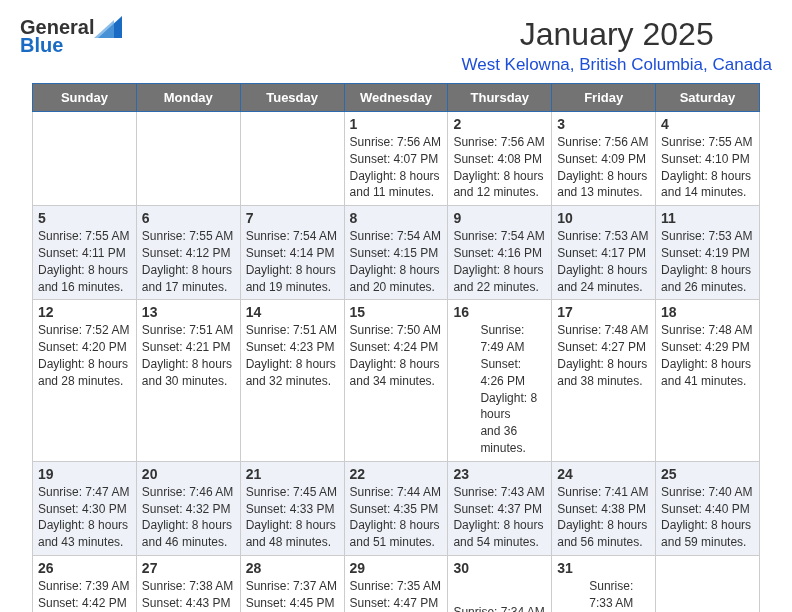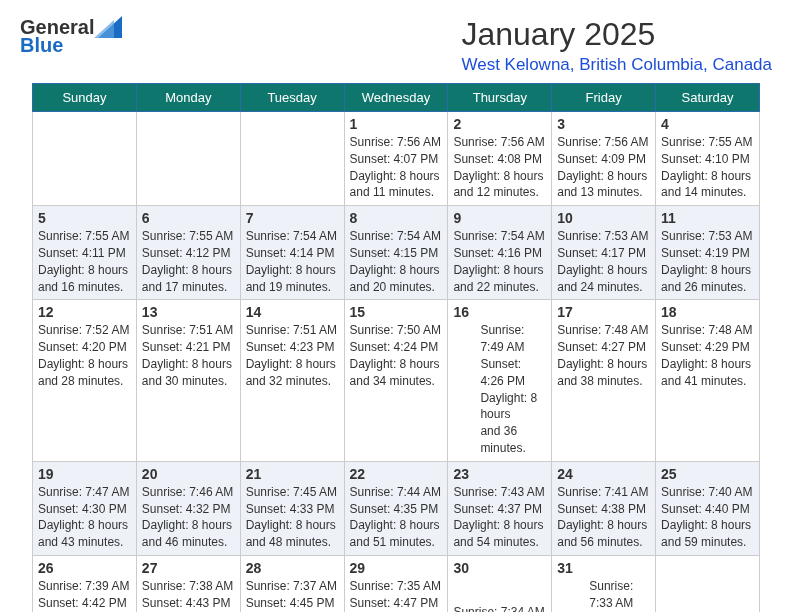--- a/index.html
+++ b/index.html
@@ -2,28 +2,28 @@
 <html><head>
   <meta charset="utf-8">
   <style>
     * { box-sizing: border-box; margin: 0; padding: 0; }
     body { font-family: Arial, sans-serif; background: #fff; width: 792px; min-height: 612px; }
     
     .header { display: flex; align-items: flex-start; justify-content: space-between; padding: 16px 20px 8px 20px; }
     .logo { display: flex; flex-direction: column; align-items: flex-start; }
     .logo-row { display: flex; align-items: flex-start; }
     
-    .title-section { text-align: left; }
+    .title-section { text-align: center; }
     .main-title { font-size: 32px; font-weight: normal; color: #333; }
     .subtitle { font-size: 17px; color: #1d4ed8; margin-top: 2px; }
     
     .calendar { width: 100%; border-collapse: collapse; margin: 0 16px; width: calc(100% - 32px); }
     .calendar-wrapper { padding: 0 16px 16px 16px; }
     
-    .day-header { background: #0f766e; color: white; text-align: center; padding: 6px 4px; font-size: 13px; font-weight: normal; border: 1px solid #2d6aad; }
+    .day-header { background: #737373; color: white; text-align: center; padding: 6px 4px; font-size: 13px; font-weight: bold; border: 1px solid #2d6aad; }
     
     .day-cell { vertical-align: top; border: 1px solid #ccc; padding: 4px 5px; width: calc(100%/7); min-height: 80px; background: #fff; }
     .day-cell.alt-row { background: #f0f4fa; }
     .day-number { font-size: 14px; font-weight: bold; color: #333; margin-bottom: 2px; }
     .day-info { font-size: 12px; color: #333; line-height: 1.4; }
     
     tr:nth-child(odd) .day-cell { background: #fff; }
     tr:nth-child(even) .day-cell { background: #eef2f8; }
   </style>
 </head>

